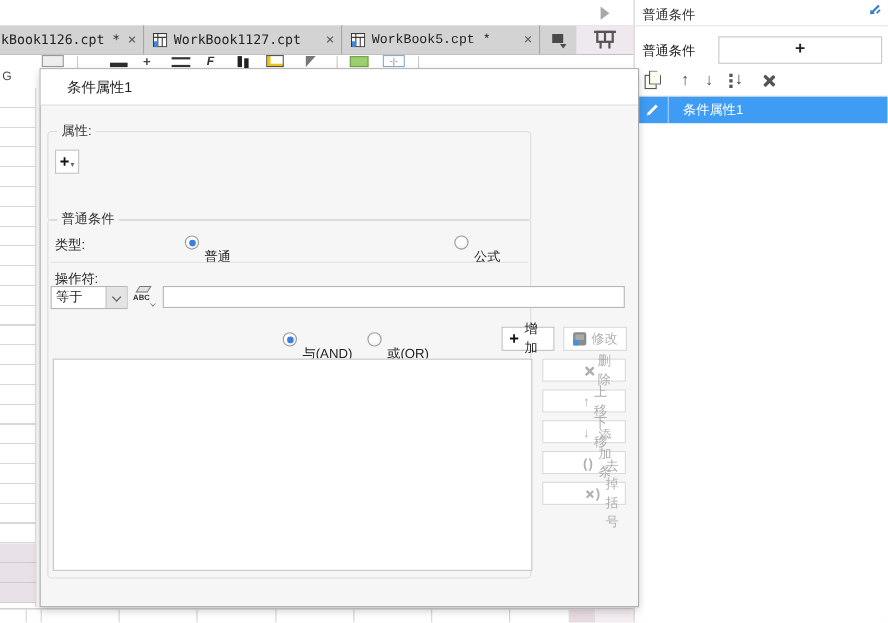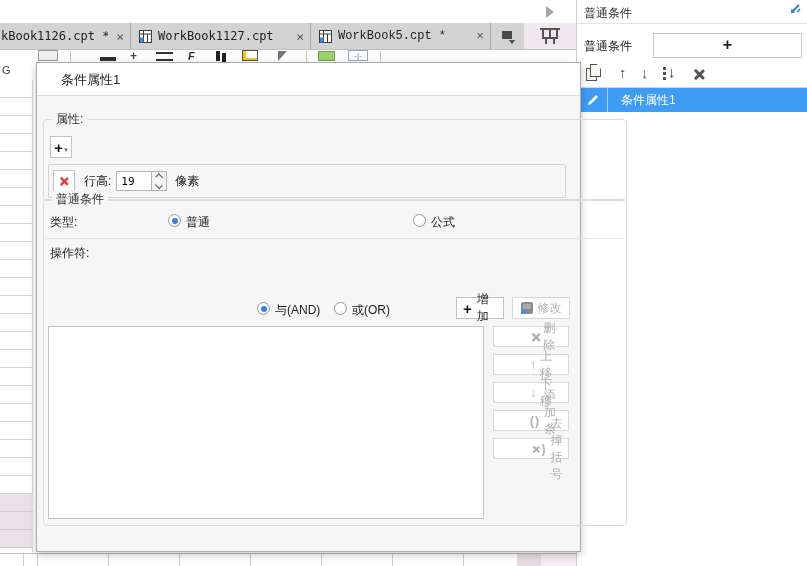--- a/index.html
+++ b/index.html
@@ -72,21 +72,21 @@
   .xmark::before, .xmark::after { content:""; position:absolute; left:5px; top:0; width:2.6px; height:13px;
     background:currentColor; border-radius:1px; }
   .xmark::before { transform:rotate(45deg); } .xmark::after { transform:rotate(-45deg); }
   .xs { transform:scale(.8); }
 
   
   .dialog { position:absolute; left:36px; top:62px; width:545px; height:490px; background:#f6f6f6;
     border:1px solid #ababab; box-shadow:0 3px 8px rgba(0,0,0,.22); }
   .dlg-title { height:33px; background:#fff; border-bottom:1px solid #dcdcdc; line-height:33px;
     padding-left:24px; font-size:13px; color:#222; }
-  .group { position:absolute; left:6px; width:584px; border:1px solid #dcdcdc; border-radius:4px; }
+  .group { position:absolute; left:6px; width:440px; border:1px solid #dcdcdc; border-radius:4px; }
   .group .legend { position:absolute; top:-9px; left:8px; background:#f6f6f6; padding:0 4px; color:#333; }
   .g-attr { top:56px; height:82px; }
   .g-cond { top:136px; height:327px; }
 
   .btn { display:inline-flex; align-items:center; justify-content:center; background:#fff;
     border:1px solid #c3c3c3; cursor:pointer; }
   .sq-btn { position:absolute; width:22px; height:22px; }
   .plus-glyph { font-size:15px; font-weight:bold; color:#111; line-height:1; }
   .mini-caret { font-size:7px; color:#666; margin-left:1px; margin-top:6px; }
 
@@ -101,21 +101,21 @@
   .chev { width:6px; height:6px; border-right:1.5px solid #555; border-bottom:1.5px solid #555; }
   .chev.up { transform:rotate(-135deg); margin-top:3px; }
   .chev.down { transform:rotate(45deg); margin-bottom:3px; }
   .unit-label { margin-left:8px; }
 
   .type-label { position:absolute; left:6px; top:14px; }
   .radio { position:absolute; width:13px; height:13px; border:1px solid #9a9a9a; border-radius:50%;
     background:radial-gradient(circle at 35% 30%, #fff 40%, #e6e6e6); cursor:pointer; }
   .radio.on::after { content:""; position:absolute; left:2.5px; top:2.5px; width:6px; height:6px;
     border-radius:50%; background:#3B7FDC; }
-  .rlabel { position:absolute; cursor:pointer; }
+  .rlabel { position:absolute; cursor:pointer;margin-top:11px; }
   .g-sep { position:absolute; left:2px; right:2px; top:38px; height:1px; background:#e3e3e3; }
   .op-label { position:absolute; left:6px; top:45px; }
 
   .op-row { position:absolute; left:2px; top:60px; height:22px; width:522px; }
   .op-select { position:absolute; left:0; top:0; width:70px; height:21px; background:#fff;
     border:1px solid #b5b5b5; display:flex; cursor:pointer; }
   .op-select .sel-text { flex:1; line-height:19px; padding-left:4px; }
   .op-select .sel-btn { width:19px; background:#e4e4e4; border-left:1px solid #c6c6c6;
     display:flex; align-items:center; justify-content:center; }
   .abc-btn { position:absolute; left:74px; top:-2px; width:25px; height:25px; cursor:pointer; }
@@ -253,46 +253,48 @@
 
   <div class="dialog">
     <div class="dlg-title">条件属性1</div>
 
     <div class="group g-attr">
       <span class="legend">属性:</span>
       <div class="btn sq-btn" style="left:6px; top:16px;">
         <span class="plus-glyph">+</span>
         <span class="mini-caret">▾</span>
       </div>
-      <div class="rowheight-row">
-        <span class="btn sq-btn red" style="position:static; width:22px; height:22px;">
-            <span class="xmark xs"></span>
-          </span>
-        <span class="rh-label">行高:</span>
-        <input class="num-input" value="19" style="">
-        <span class="spinner">
-          <span class="chev up"></span>
-          <span class="chev down"></span>
-        </span>
-        <span class="unit-label">像素</span>
-      </div>
     </div>
 
     <div class="group g-cond">
       <span class="legend">普通条件</span>
 
       <span class="type-label">类型:</span>
       <span class="radio on" style="left:124px; top:14px;"></span>
       <span class="rlabel" style="left:142px; top:14px;">普通</span>
       <span class="radio" style="left:369px; top:14px;"></span>
       <span class="rlabel" style="left:387px; top:14px;">公式</span>
 
       <div class="g-sep"></div>
       <span class="op-label">操作符:</span>
 
+      <div class="op-row">
+        <div class="op-select">
+          <span class="sel-text">等于</span>
+          <span class="sel-btn">
+              <span class="chev down" style="margin:0 0 2px 0;"></span>
+            </span>
+        </div>
+        <div class="abc-btn">
+          <span class="eraser"></span>
+          <span class="abc-text">ABC</span>
+          <span class="chev"></span>
+        </div>
+        <input class="val-input" value="" style="">
+      </div>
 
       <div class="logic-row">
         <span class="radio on" style="left:213px; top:5px;"></span>
         <span class="rlabel" style="left:231px; top:5px;">与(AND)</span>
         <span class="radio" style="left:290px; top:5px;"></span>
         <span class="rlabel" style="left:308px; top:5px;">或(OR)</span>
         <span class="btn txt-btn btn-add">
           <span class="plus-glyph">+</span>
           <span>增加</span>
         </span>

